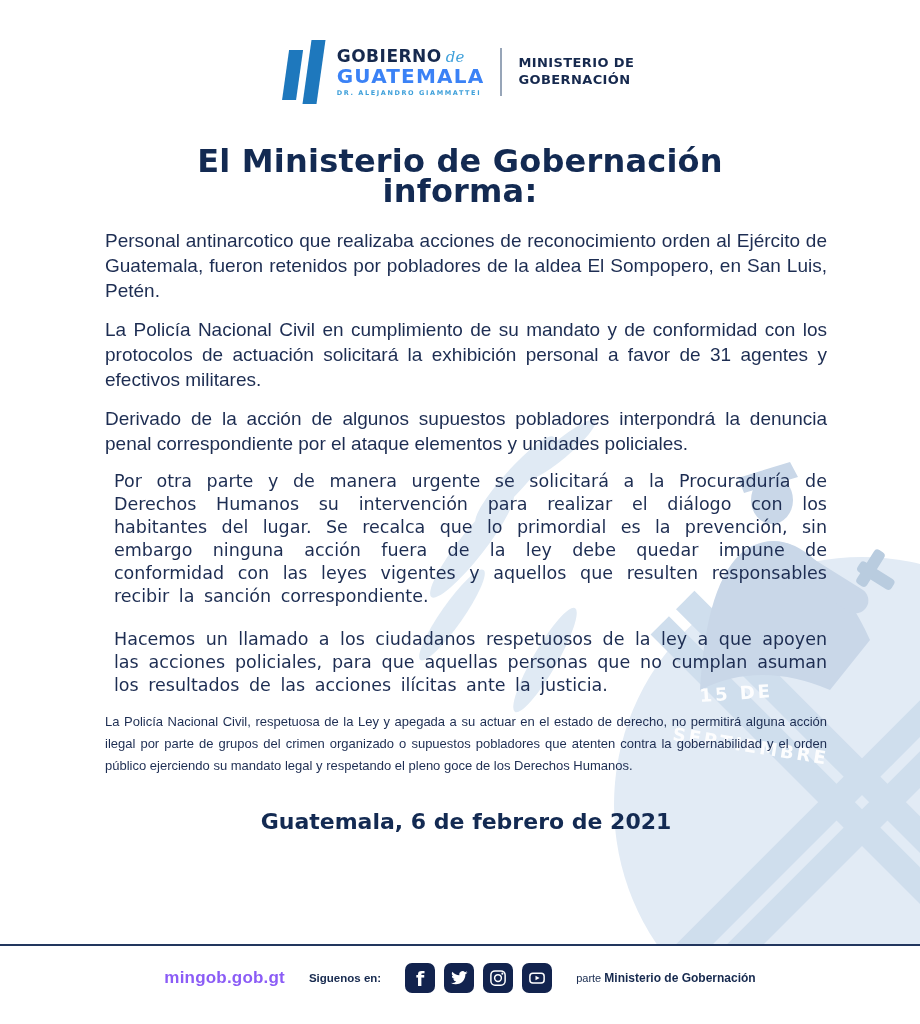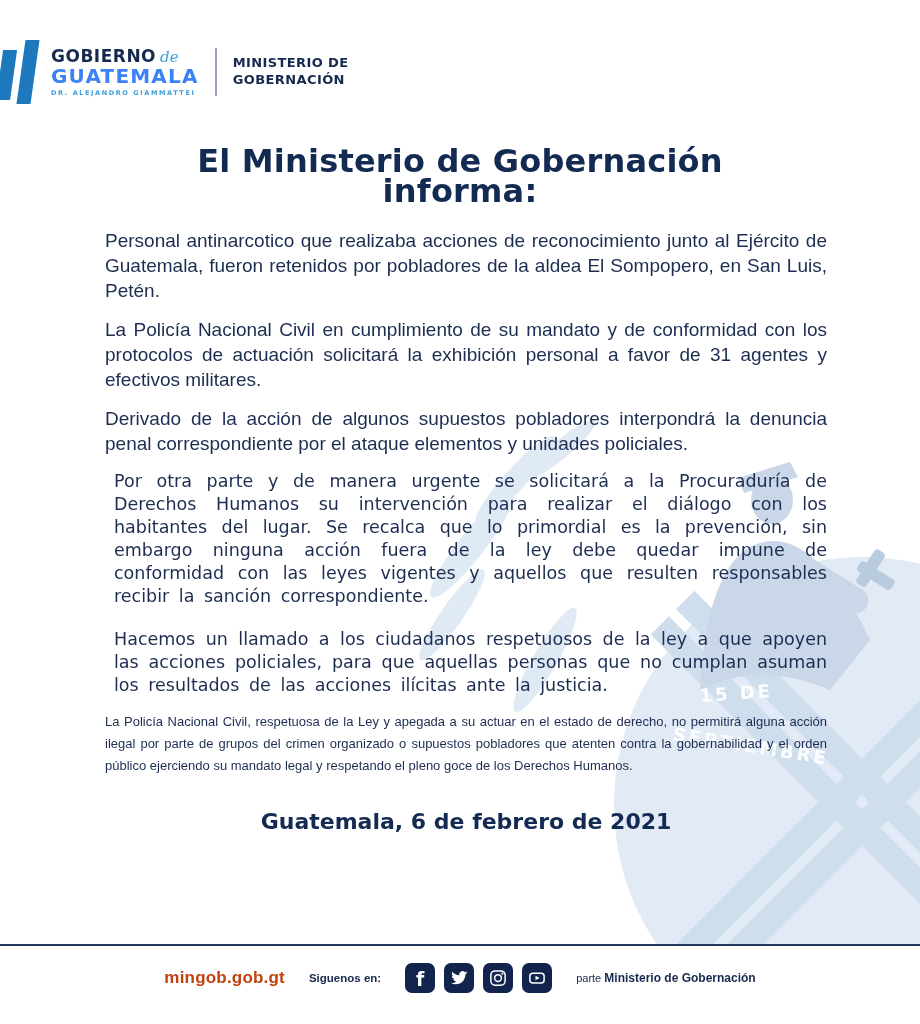--- a/index.html
+++ b/index.html
@@ -7,21 +7,21 @@
   #page {
     position:relative; width:920px; height:1024px; margin:0 auto;
     background:#ffffff; overflow:hidden;
     font-family:"Liberation Sans", sans-serif; color:#1d2d52;
   }
   
   #watermark { position:absolute; left:0; top:0; z-index:0; }
   
   .logo-row {
     position:absolute; top:40px; left:0; width:100%;
-    display:flex; align-items:center; gap:16px; z-index:2;
+    display:flex; justify-content:center; align-items:center; gap:16px; z-index:2;
   }
   .logo-bars { display:flex; gap:7px; align-items:flex-end; transform:skewX(-8deg); }
   .logo-bars .bar { display:block; background:#1e78bd; width:14px; }
   .logo-bars .bar1 { height:50px; margin-bottom:4px; }
   .logo-bars .bar2 { height:64px; }
   .gob-block { font-family:"DejaVu Sans", sans-serif; line-height:1.05; }
   .gob-line1 { font-size:17px; font-weight:bold; color:#16294e; letter-spacing:.5px; }
   .gob-de { font-family:"DejaVu Serif", serif; font-style:italic; font-weight:normal;
             font-size:15px; color:#3fa0da; margin-left:4px; letter-spacing:0; }
   .gob-line2 { font-size:20px; font-weight:bold; color:#3b82f6; letter-spacing:1.2px; }
@@ -48,21 +48,21 @@
     margin-top:32px; text-align:center;
     font-family:"DejaVu Sans", sans-serif; font-weight:bold; font-size:22px; color:#132a52;
   }
   
   .footer {
     position:absolute; left:0; top:944px; width:100%; z-index:2;
     border-top:2px solid #22365e; background:#ffffff;
     display:flex; justify-content:center; align-items:center; gap:24px;
     padding-top:9px; height:56px;
   }
-  .site { font-weight:bold; font-size:17px; color:#c2410c; letter-spacing:.2px; }
+  .site { font-weight:bold; font-size:17px; color:#8b5cf6; letter-spacing:.2px; }
   .follow { font-weight:bold; font-size:11.5px; color:#16294e; }
   .social-row { display:flex; gap:9px; }
   .sicon {
     width:30px; height:30px; background:#12234e; border-radius:7px;
     display:flex; align-items:center; justify-content:center; cursor:pointer;
   }
   .sicon svg { display:block; }
   .fb-f { color:#fff; font-family:"DejaVu Sans", sans-serif; font-weight:bold; font-size:19px; line-height:1; margin-top:3px; }
   .account { font-size:11px; color:#16294e; }
   .account b { font-size:12px; }
@@ -125,21 +125,21 @@
       <div>GOBERNACIÓN</div>
     </div>
   </div>
 
   <div class="doc-title">
     <div>El Ministerio de Gobernación</div>
     <div>informa:</div>
   </div>
 
   <div class="body-col">
-    <p class="para font-a p1">Personal antinarcotico que realizaba acciones de reconocimiento junto al Ejército de Guatemala, fueron retenidos por pobladores de la aldea El Sompopero, en San Luis, Petén.</p>
+    <p class="para font-a p1">Personal antinarcotico que realizaba acciones de reconocimiento orden al Ejército de Guatemala, fueron retenidos por pobladores de la aldea El Sompopero, en San Luis, Petén.</p>
     <p class="para font-a p2">La Policía Nacional Civil en cumplimiento de su mandato y de conformidad con los protocolos de actuación solicitará la exhibición personal a favor de 31 agentes y efectivos militares.</p>
     <p class="para font-a p3">Derivado de la acción de algunos supuestos pobladores interpondrá la denuncia penal correspondiente por el ataque elementos y unidades policiales.</p>
     <p class="para font-b p4">Por otra parte y de manera urgente se solicitará a la Procuraduría de Derechos Humanos su intervención para realizar el diálogo con los habitantes del lugar. Se recalca que lo primordial es la prevención, sin embargo ninguna acción fuera de la ley debe quedar impune de conformidad con las leyes vigentes y aquellos que resulten responsables recibir la sanción correspondiente.</p>
     <p class="para font-b p5">Hacemos un llamado a los ciudadanos respetuosos de la ley a que apoyen las acciones policiales, para que aquellas personas que no cumplan asuman los resultados de las acciones ilícitas ante la justicia.</p>
     <p class="para font-a p6">La Policía Nacional Civil, respetuosa de la Ley y apegada a su actuar en el estado de derecho, no permitirá alguna acción ilegal por parte de grupos del crimen organizado o supuestos pobladores que atenten contra la gobernabilidad y el orden público ejerciendo su mandato legal y respetando el pleno goce de los Derechos Humanos.</p>
     <div class="dateline">Guatemala, 6 de febrero de 2021</div>
   </div>
 
   <div class="footer">
     <span class="site">mingob.gob.gt</span>

